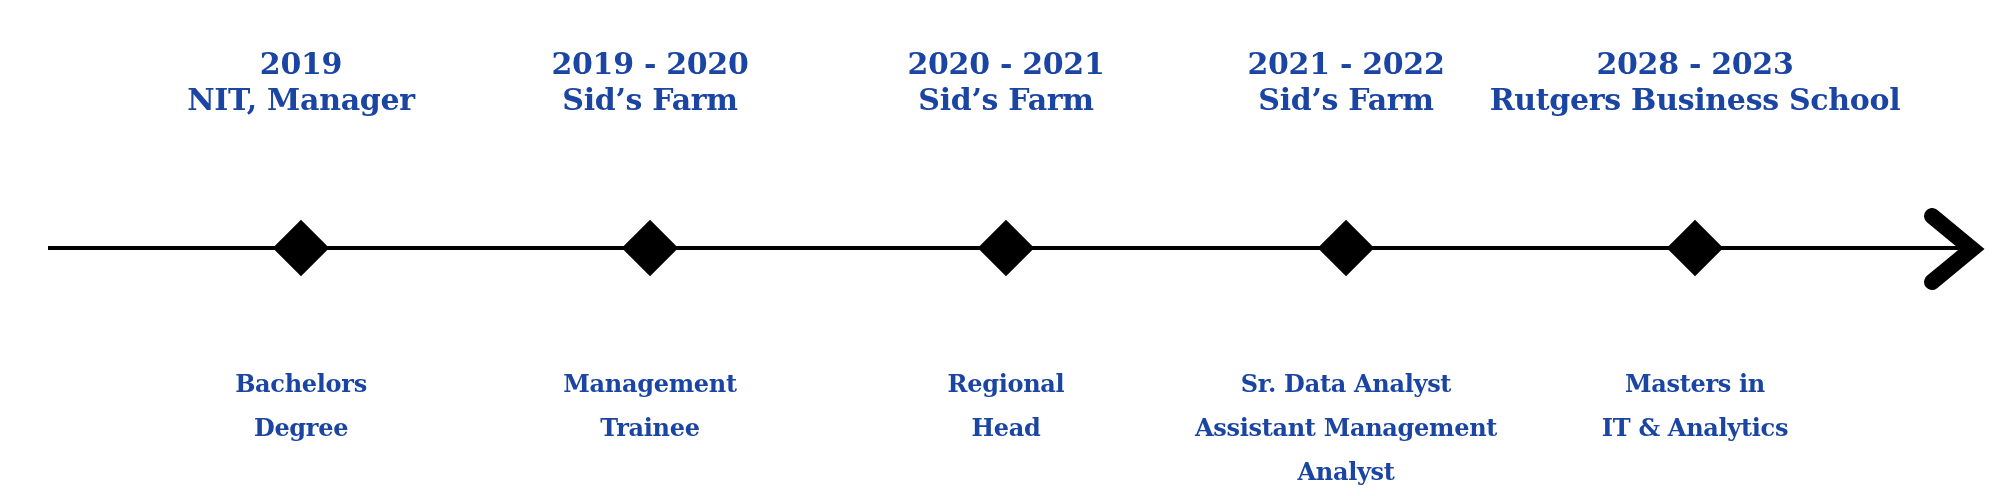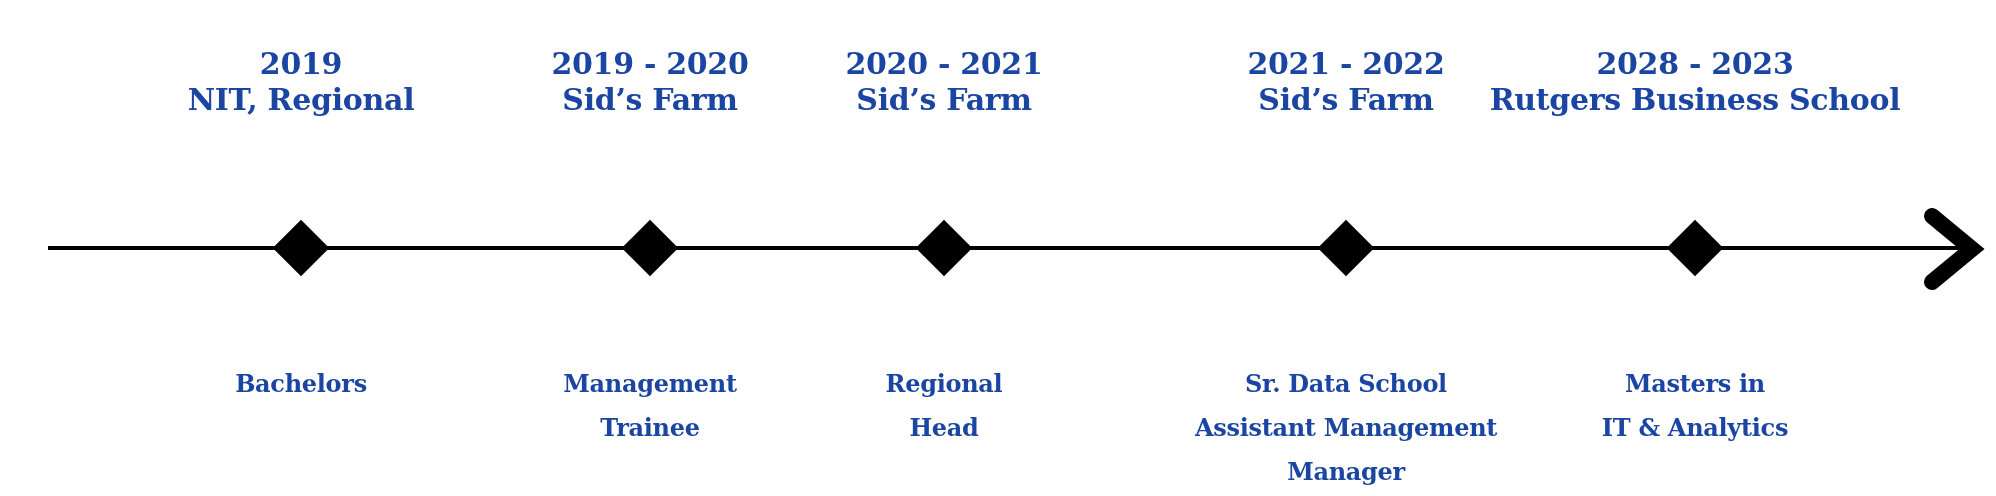--- a/index.html
+++ b/index.html
@@ -76,62 +76,63 @@
 
 <div>
   <div class="timeline-line"></div>
   <svg class="arrow-head" viewBox="0 0 64 90">
     <polyline points="10,12 50,45 10,78" fill="none" stroke="#000000" stroke-width="16" stroke-linecap="round" stroke-linejoin="miter"></polyline>
   </svg>
 
   <div class="milestone" style="left:301px;">
     <div class="top-label">
       <span class="line-block">2019</span>
-      <span class="line-block">NIT, Regional</span>
+      <span class="line-block">NIT, Manager</span>
     </div>
     <div class="diamond"></div>
     <div class="bottom-label">
       <span class="line-block">Bachelors</span>
+      <span class="line-block">Degree</span>
     </div>
   </div>
 
   <div class="milestone" style="left:650px;">
     <div class="top-label">
       <span class="line-block">2019 - 2020</span>
       <span class="line-block">Sid’s Farm</span>
     </div>
     <div class="diamond"></div>
     <div class="bottom-label">
       <span class="line-block">Management</span>
       <span class="line-block">Trainee</span>
     </div>
   </div>
 
-  <div class="milestone" style="left:944px;text-decoration:underline;">
+  <div class="milestone" style="left:1006px;text-decoration:underline;">
     <div class="top-label">
       <span class="line-block">2020 - 2021</span>
       <span class="line-block">Sid’s Farm</span>
     </div>
     <div class="diamond"></div>
     <div class="bottom-label">
       <span class="line-block">Regional</span>
       <span class="line-block">Head</span>
     </div>
   </div>
 
   <div class="milestone" style="left:1346px;">
     <div class="top-label">
       <span class="line-block">2021 - 2022</span>
       <span class="line-block">Sid’s Farm</span>
     </div>
     <div class="diamond"></div>
     <div class="bottom-label">
-      <span class="line-block">Sr. Data School</span>
+      <span class="line-block">Sr. Data Analyst</span>
       <span class="line-block">Assistant Management</span>
-      <span class="line-block">Manager</span>
+      <span class="line-block">Analyst</span>
     </div>
   </div>
 
   <div class="milestone" style="left:1695px;">
     <div class="top-label">
       <span class="line-block">2028 - 2023</span>
       <span class="line-block">Rutgers Business School</span>
     </div>
     <div class="diamond"></div>
     <div class="bottom-label">

